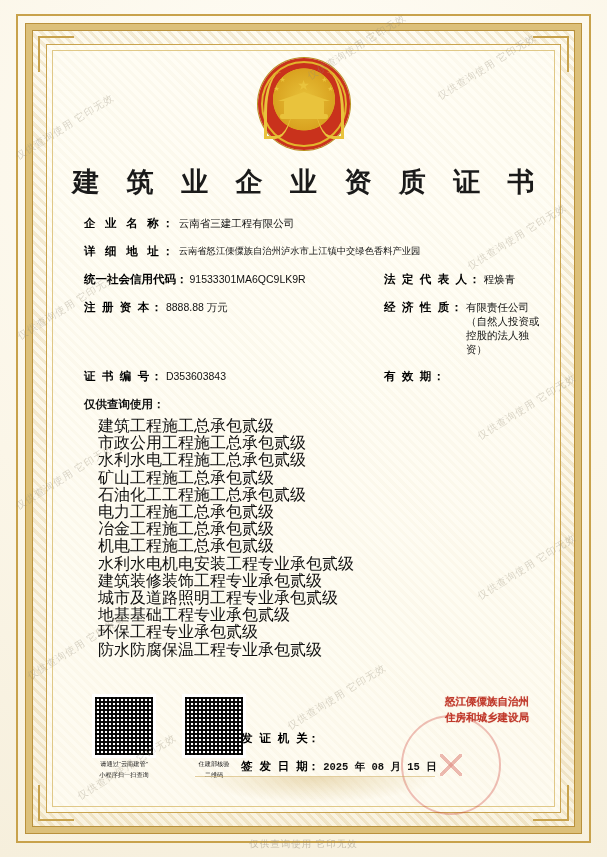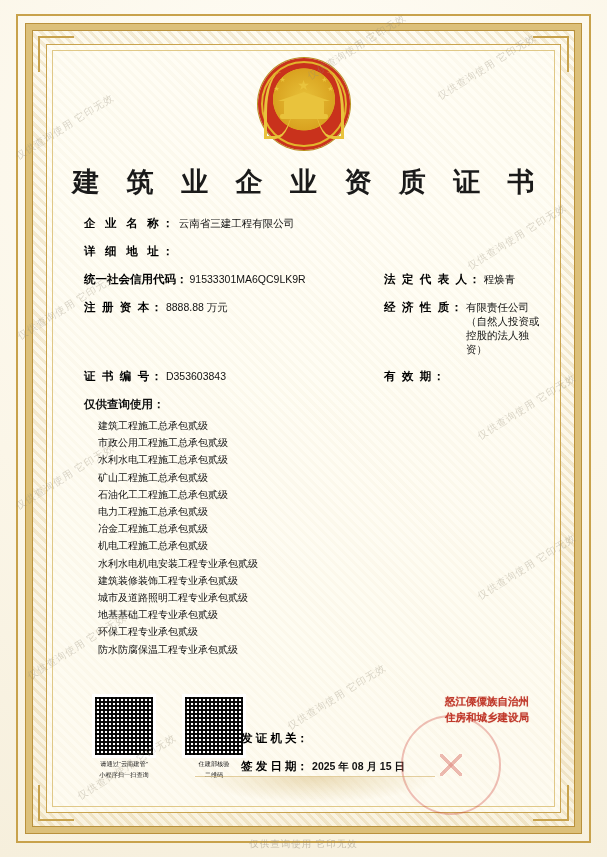--- a/index.html
+++ b/index.html
@@ -116,42 +116,42 @@
   .lab.sp4{letter-spacing:3.2px;}
   .lab.sp2{letter-spacing:1.6px;}
   .val{font-size:10.5px;color:#111;padding-left:2px;line-height:14px;}
   .val.small{font-size:9.3px;}
   .col-left{flex:0 0 300px;display:flex;}
   .col-right{flex:1;display:flex;}
 
   
   .qual-head{font-weight:bold;font-size:11.5px;margin:2px 0 5px 0;}
   .qual-list{margin:0;padding:0;list-style:none;}
-  .qual-list li{font-size:10px;line-height:17.2px;padding-left:14px;color:#111;}
+  .qual-list li{font-size:16px;line-height:17.2px;padding-left:14px;color:#111;}
 
   
   .bottom{
     position:absolute;left:40px;right:18px;bottom:16px;height:112px;
   }
   .qr-box{position:absolute;left:6px;top:6px;display:flex;gap:26px;}
   .qr-item{width:64px;text-align:center;}
   .qr{
     width:58px;height:58px;margin:0 auto;
     background:
       repeating-linear-gradient(0deg,#111 0 2px,#fff 2px 4px),
       repeating-linear-gradient(90deg,#111 0 2px,#fff 2px 4px);
     background-blend-mode:multiply;
     border:2px solid #fff;
     outline:1px solid #fff;
   }
   .qr-cap{font-size:6.2px;line-height:8.4px;margin-top:3px;color:#111;white-space:nowrap;}
   .sign{
     position:absolute;right:2px;top:18px;width:300px;
   }
-  .sign .line{display:flex;align-items:center;margin-bottom:13px;}
+  .sign .line{display:flex;align-items:center;margin-bottom:13px;font-family:Liberation Mono, monospace;}
   .sign .slab{font-weight:bold;font-size:11.5px;white-space:nowrap;}
   .sign .sval{font-size:10.5px;font-weight:bold;padding-left:4px;}
   .org-stamp{
     position:absolute;right:12px;top:-14px;text-align:center;
     color:#c0392b;font-weight:bold;font-size:10.5px;line-height:16px;
     text-shadow:0 0 1px rgba(192,57,43,.5);
   }
   .seal{
     position:absolute;right:40px;top:8px;width:96px;height:96px;border-radius:50%;
     border:2.5px solid rgba(200,50,40,.55);
@@ -226,20 +226,21 @@
 
     <div class="fields">
 
       <div class="row">
         <span class="lab sp4">企 业 名 称：</span>
         <span class="val">云南省三建工程有限公司</span>
       </div>
 
       <div class="row">
         <span class="lab sp4">详 细 地 址：</span>
+        <span class="val small">云南省怒江傈僳族自治州泸水市上江镇中交绿色香料产业园</span>
       </div>
 
       <div class="row">
         <div class="col-left">
           <span class="lab">统一社会信用代码：</span>
           <span class="val">91533301MA6QC9LK9R</span>
         </div>
         <div class="col-right">
           <span class="lab sp2">法 定 代 表 人：</span>
           <span class="val">程焕青</span>

